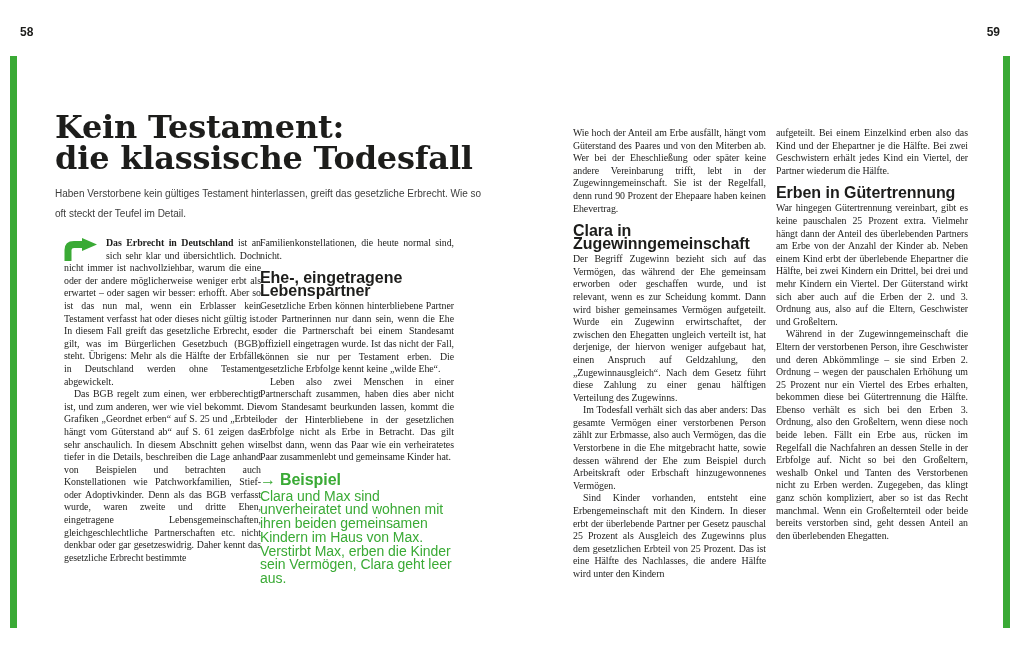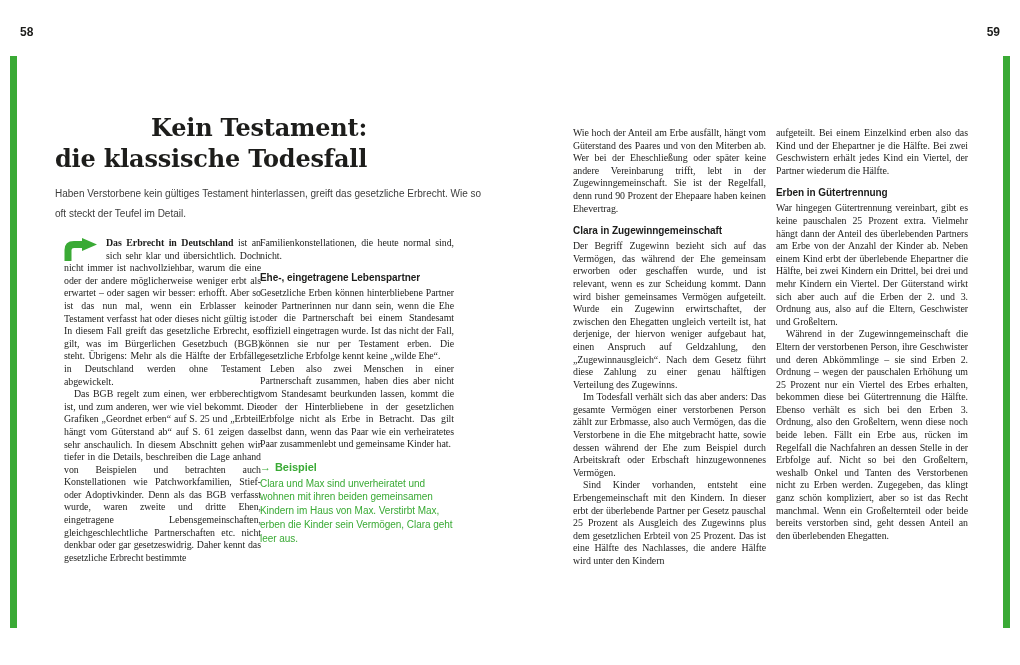--- a/index.html
+++ b/index.html
@@ -22,22 +22,22 @@
 
   .bar { position:absolute; top:56px; width:7px; height:572px; background:var(--green, #3aaa35); }
   .bar-left { left:10px; }
   .bar-right { right:10px; }
 
   .page { position:absolute; inset:0; }
 
   .title {
     position:absolute; left:55px; top:112px;
     font-family:"DejaVu Serif","Liberation Serif", serif;
-    font-weight:700; font-size:24px; line-height:31px;
-    letter-spacing:-0.2px; color:#1d1d1b;text-align:right;
+    font-weight:700; font-size:32px; line-height:31px;
+    letter-spacing:-0.2px; color:#1d1d1b;
   }
   .title-line { display:block; }
 
   .subtitle {
     position:absolute; left:55px; top:184px; width:430px;
     font-family:"Liberation Sans", sans-serif;
     font-weight:400; font-size:10px; line-height:19.5px;
     color:#3d3d3c;
   }
 
@@ -51,39 +51,39 @@
   .col-l2 { left:260px; top:237px; width:194px; height:386px; }
   .col-r1 { left:573px; top:127px; width:193px; height:505px; }
   .col-r2 { left:776px; top:127px; width:192px; height:505px; }
 
   .para { hyphens:auto; -webkit-hyphens:auto; }
   .para.indent { text-indent:10px; }
   .lead { font-weight:700; }
 
   .subhead {
     font-family:"Liberation Sans", sans-serif;
-    font-weight:700; font-size:10px; line-height:13px;
+    font-weight:700; font-size:16px; line-height:13px;
     margin:9px 0 3px 0; text-align:left; color:#1d1d1b;
   }
 
   .intro-arrow {
     float:left; width:36px; height:24px; margin:1px 6px 0 0;
     color:var(--green, #3aaa35);
   }
   .intro-arrow svg { display:block; }
 
   .example {
     margin-top:10px;
     color:var(--green, #3aaa35);
     font-family:"Liberation Sans", sans-serif;
     text-align:left;
   }
-  .example-head { font-weight:700; font-size:11px; margin-bottom:3px; }
+  .example-head { font-weight:700; font-size:16px; margin-bottom:3px; }
   .ex-arrow { margin-right:4px; font-weight:400; }
-  .example-text { font-size:10px; line-height:13.8px; font-weight:400; }
+  .example-text { font-size:14px; line-height:13.8px; font-weight:400; }
 
   .footer {
     position:absolute; left:55px; top:625px;
     font-family:"Liberation Sans", sans-serif;
     font-size:11px; color:#1d1d1b;
   }
   .footer .brand { color:var(--green, #3aaa35); font-weight:700; }
   .footer .sep { margin:0 5px; font-weight:400; }
   .footer .chapter { font-weight:400; }
 </style>

